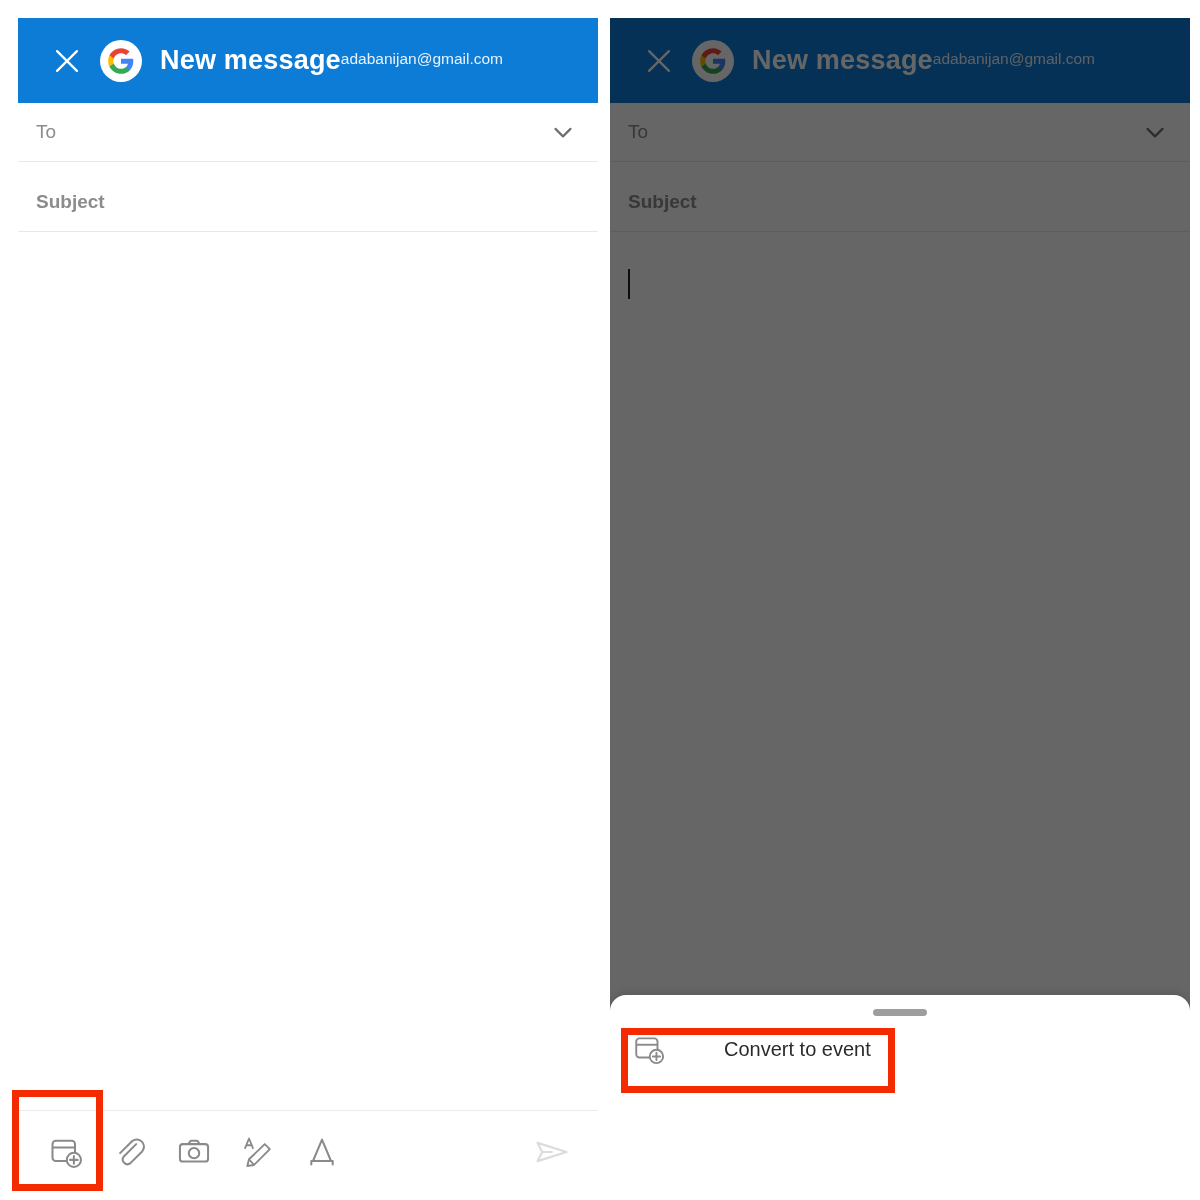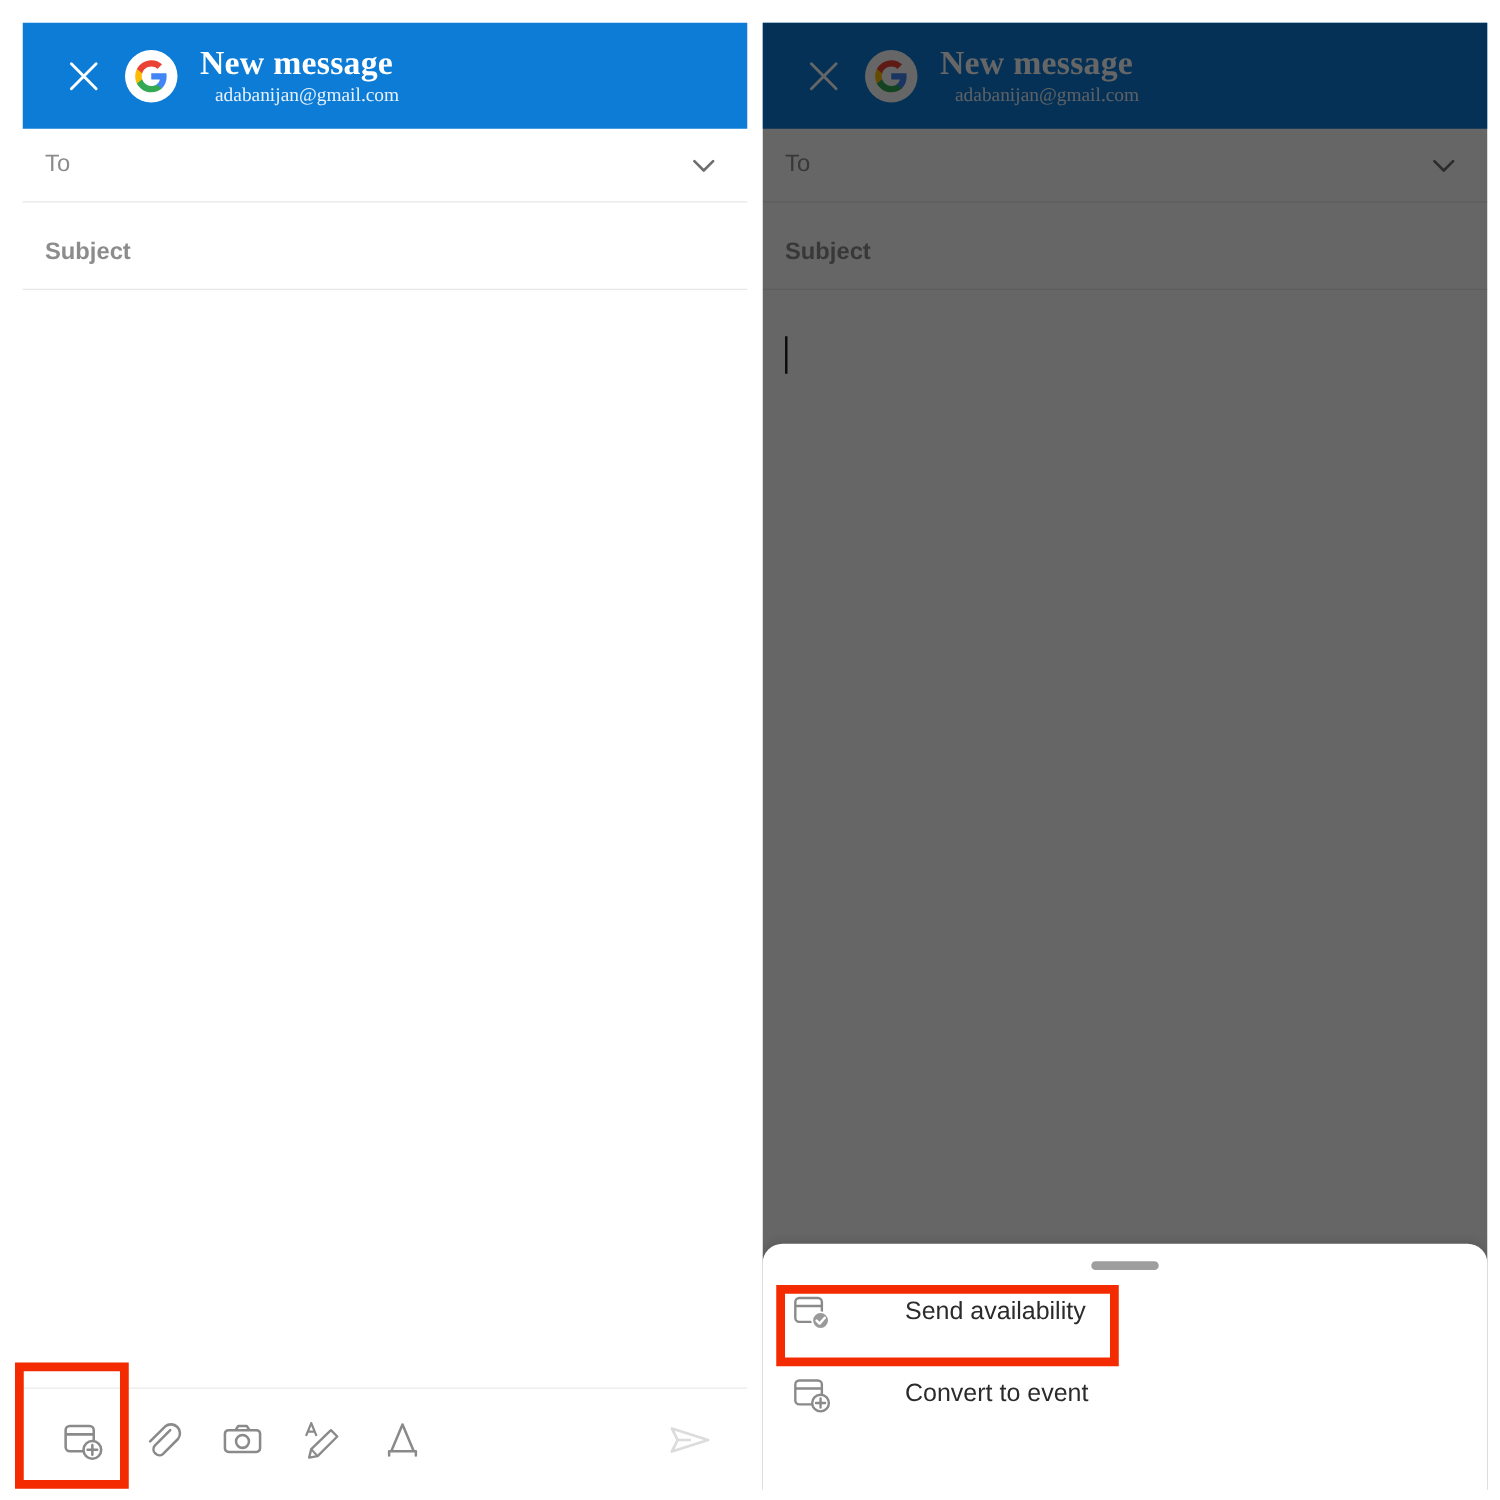--- a/index.html
+++ b/index.html
@@ -61,36 +61,34 @@
     flex: 0 0 auto;
     display: flex;
     align-items: center;
     justify-content: center;
     margin-right: 18px;
   }
   .avatar svg { display: block; }
 
   .header-text {
     display: flex;
-    flex-direction: column;
+    flex-direction: row;
     justify-content: flex-end;
     line-height: 1.05;
-    font-family: Liberation Serif, serif;
   }
   .header-title {
     color: #ffffff;
     font-size: 27px;
     font-weight: bold;
     letter-spacing: 0.2px;
   }
   .header-sub {
     color: #e8f1fb;
     font-size: 15.5px;
     margin-top: 5px;
-    margin-left: 12px;
   }
 
   
   .field {
     position: absolute;
     left: 0;
     right: 0;
     height: 59px;
     box-sizing: border-box;
     border-bottom: 1px solid #e8e8e8;
@@ -340,31 +338,20 @@
 
   <div class="compose-body">
     <div class="caret"></div>
   </div>
 
   <div class="scrim"></div>
 
   <div class="sheet">
     <div class="sheet-handle"></div>
 
-    <div class="sheet-item">
-      <span class="sheet-icon">
-        <svg width="34" height="34" viewBox="0 0 32 32">
-          <rect x="4" y="6" width="20" height="18" rx="3" fill="none" stroke="#8a8a8a" stroke-width="1.8"></rect>
-          <path d="M4 12 H24" stroke="#8a8a8a" stroke-width="1.8" fill="none"></path>
-          <circle cx="23" cy="23" r="6.3" fill="#9a9a9a" stroke="#ffffff" stroke-width="1.4"></circle>
-          <path d="M20 23 L22.3 25.3 L26.2 20.9" fill="none" stroke="#ffffff" stroke-width="1.8" stroke-linecap="round" stroke-linejoin="round"></path>
-        </svg>
-      </span>
-      <span class="sheet-label">Send availability</span>
-    </div>
 
     <div class="sheet-item">
       <span class="sheet-icon">
         <svg width="34" height="34" viewBox="0 0 32 32">
           <rect x="4" y="6" width="20" height="18" rx="3" fill="none" stroke="#8a8a8a" stroke-width="1.8"></rect>
           <path d="M4 12 H24" stroke="#8a8a8a" stroke-width="1.8" fill="none"></path>
           <circle cx="23" cy="23" r="6.3" fill="#ffffff" stroke="#8a8a8a" stroke-width="1.8"></circle>
           <path d="M23 19.6 V26.4 M19.6 23 H26.4" stroke="#8a8a8a" stroke-width="1.8" stroke-linecap="round"></path>
         </svg>
       </span>

